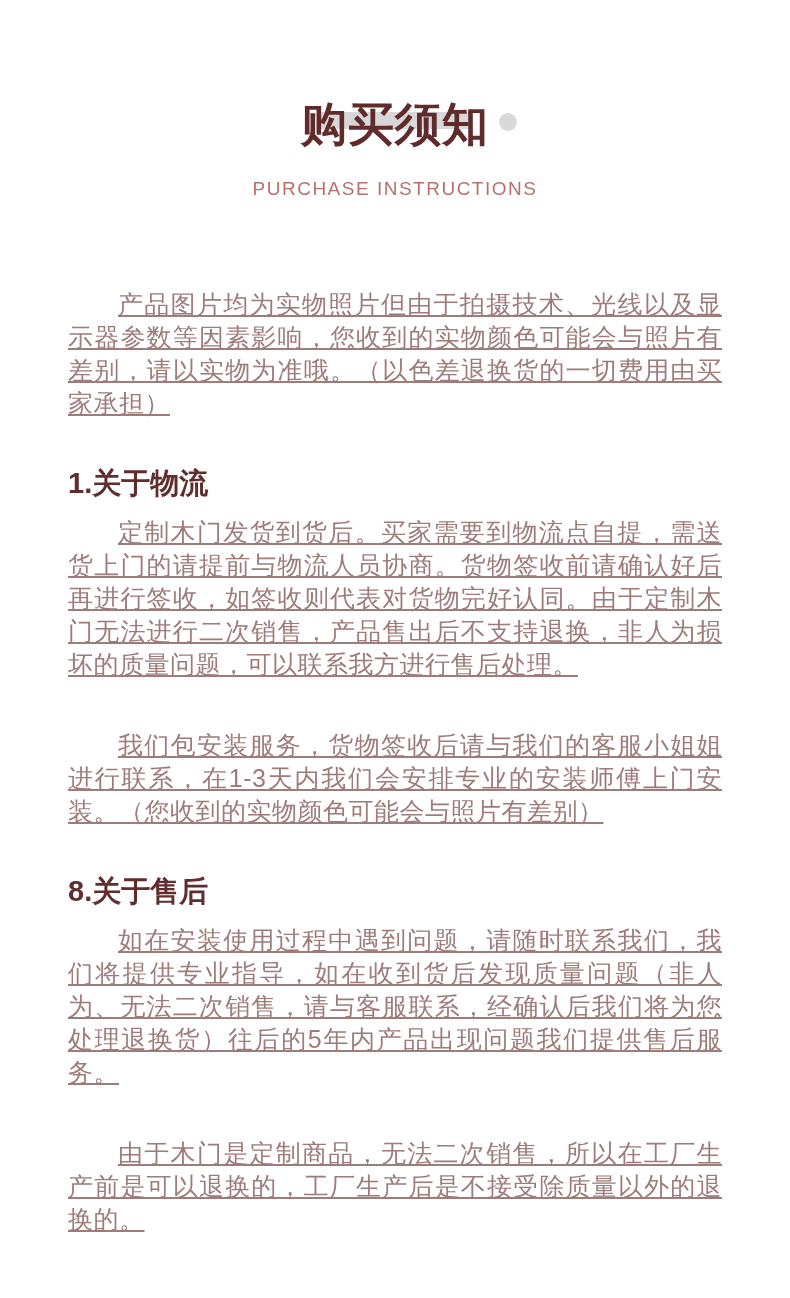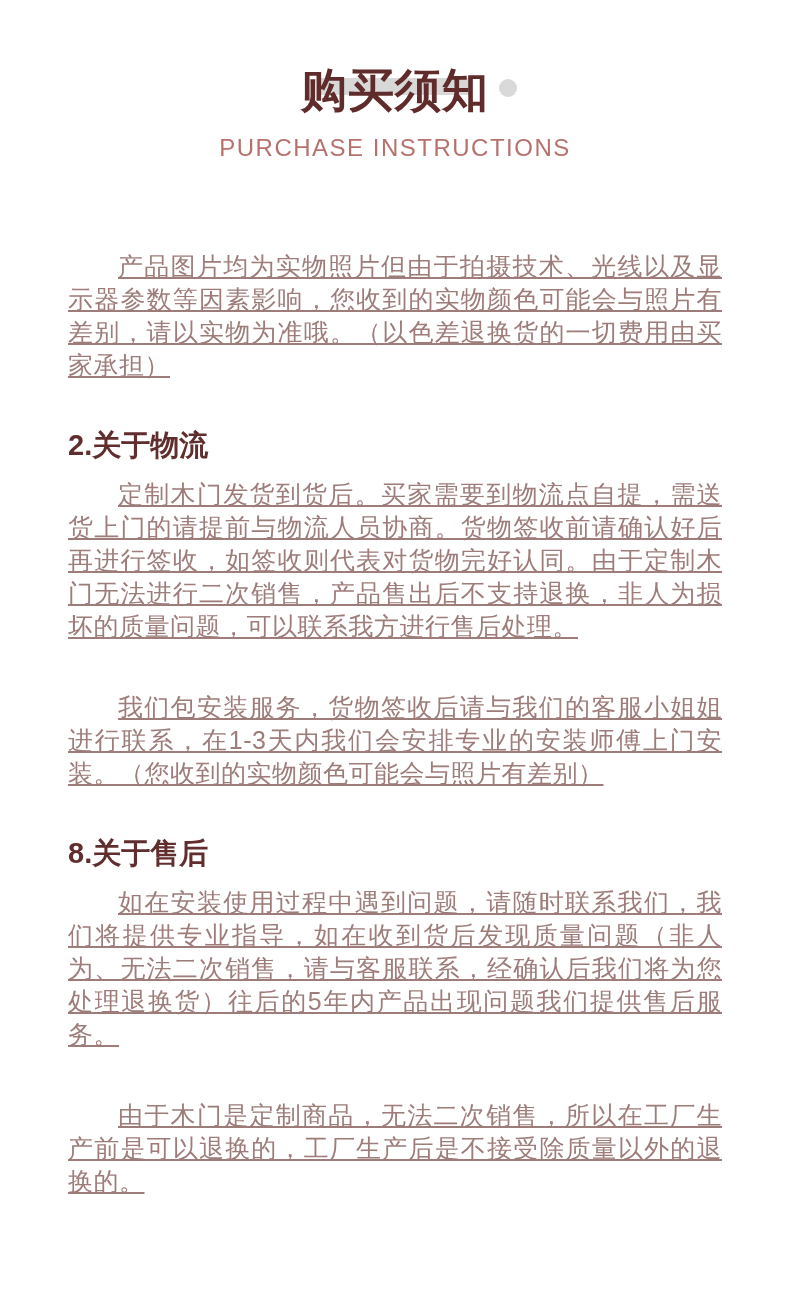--- a/index.html
+++ b/index.html
@@ -6,21 +6,21 @@
   html, body { background: #ffffff; }
   .page {
     width: 790px;
     height: 1298px;
     background: #ffffff;
     overflow: hidden;
     font-family: "Liberation Sans", sans-serif;
     position: relative;
   }
   .header {
-    padding-top: 64px;
+    padding-top: 98px;
     text-align: center;
   }
   .title-wrap {
     position: relative;
     display: inline-block;
   }
   .title-bar {
     position: absolute;
     left: 18px;
     top: 14px;
@@ -41,22 +41,22 @@
   .title-dot {
     position: absolute;
     right: -28px;
     top: 15px;
     width: 18px;
     height: 18px;
     border-radius: 50%;
     background: #d9d9d9;
   }
   .subtitle {
-    margin-top: 18px;
-    font-size: 24px;
+    margin-top: 28px;
+    font-size: 19px;
     letter-spacing: 1.5px;
     color: #b7716d;
     font-weight: 400;
   }
   .main {
     padding: 88px 68px 0 68px;
   }
   .section + .section {
     margin-top: 48px;
   }
@@ -92,21 +92,21 @@
     <div class="subtitle">PURCHASE INSTRUCTIONS</div>
   </div>
 
   <div class="main">
 
     <div class="section">
       <p class="section-body">产品图片均为实物照片但由于拍摄技术、光线以及显示器参数等因素影响，您收到的实物颜色可能会与照片有差别，请以实物为准哦。（以色差退换货的一切费用由买家承担）</p>
     </div>
 
     <div class="section">
-      <h2 class="section-heading">2.关于物流</h2>
+      <h2 class="section-heading">1.关于物流</h2>
       <p class="section-body">定制木门发货到货后。买家需要到物流点自提，需送货上门的请提前与物流人员协商。货物签收前请确认好后再进行签收，如签收则代表对货物完好认同。由于定制木门无法进行二次销售，产品售出后不支持退换，非人为损坏的质量问题，可以联系我方进行售后处理。</p>
     </div>
 
     <div class="section">
       <p class="section-body">我们包安装服务，货物签收后请与我们的客服小姐姐进行联系，在1-3天内我们会安排专业的安装师傅上门安装。（您收到的实物颜色可能会与照片有差别）</p>
     </div>
 
     <div class="section">
       <h2 class="section-heading">8.关于售后</h2>
       <p class="section-body">如在安装使用过程中遇到问题，请随时联系我们，我们将提供专业指导，如在收到货后发现质量问题（非人为、无法二次销售，请与客服联系，经确认后我们将为您处理退换货）往后的5年内产品出现问题我们提供售后服务。</p>

